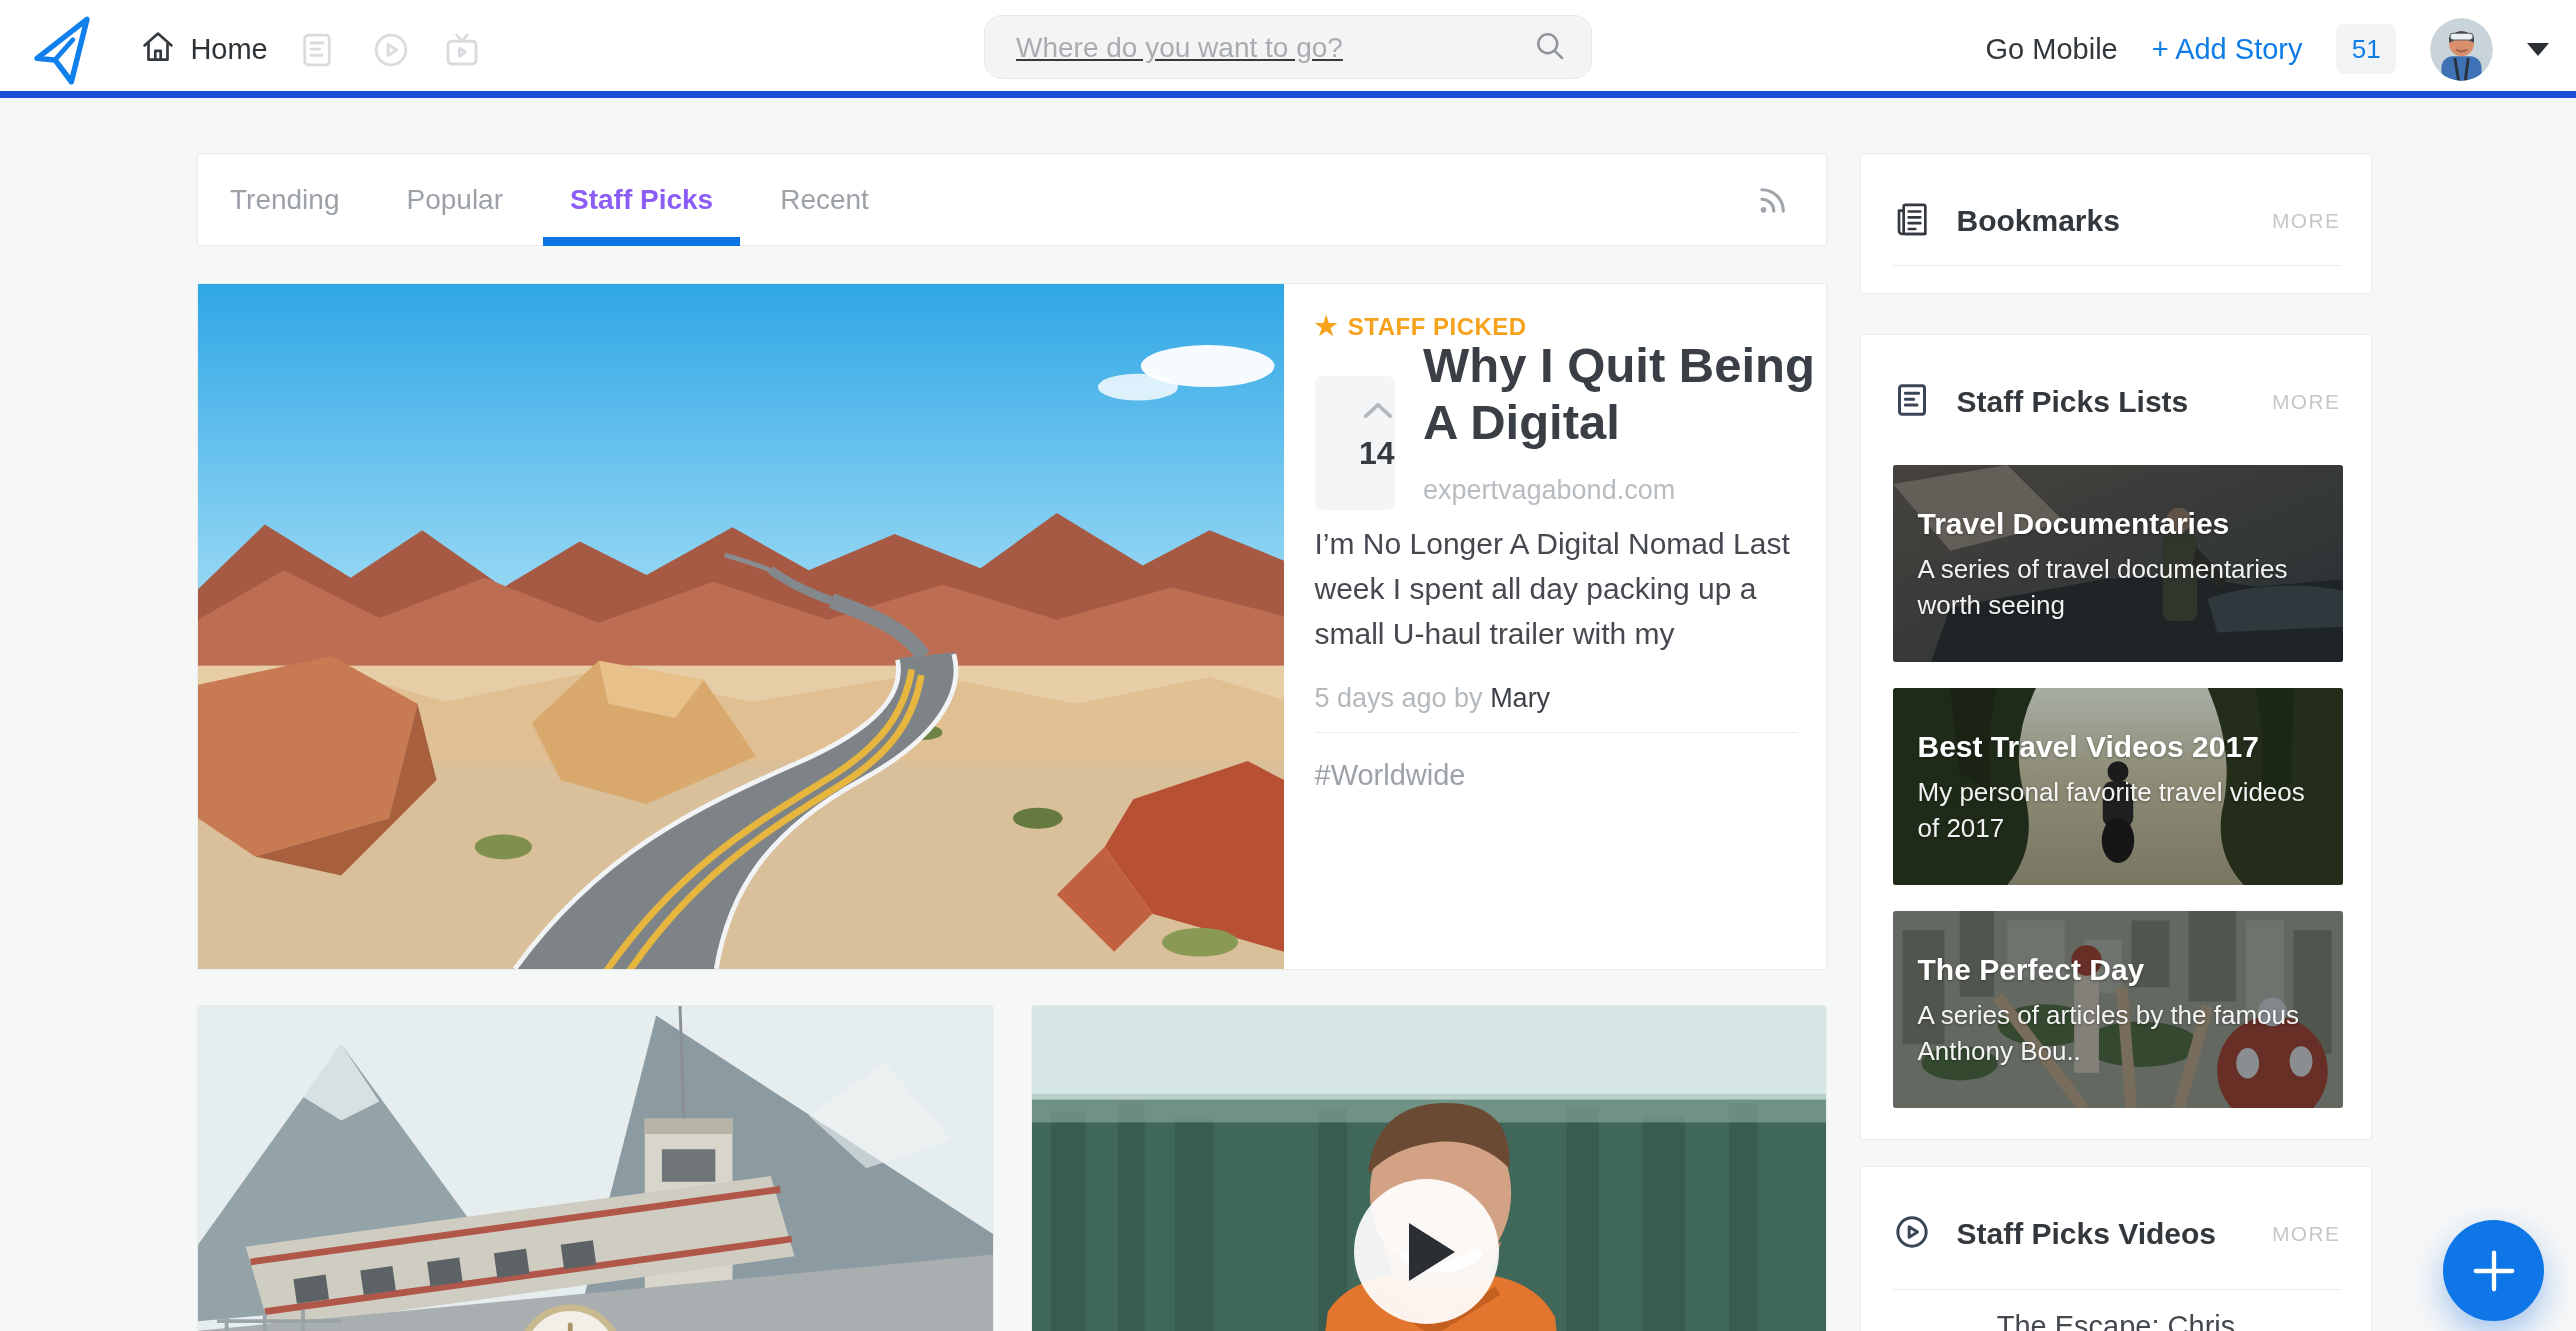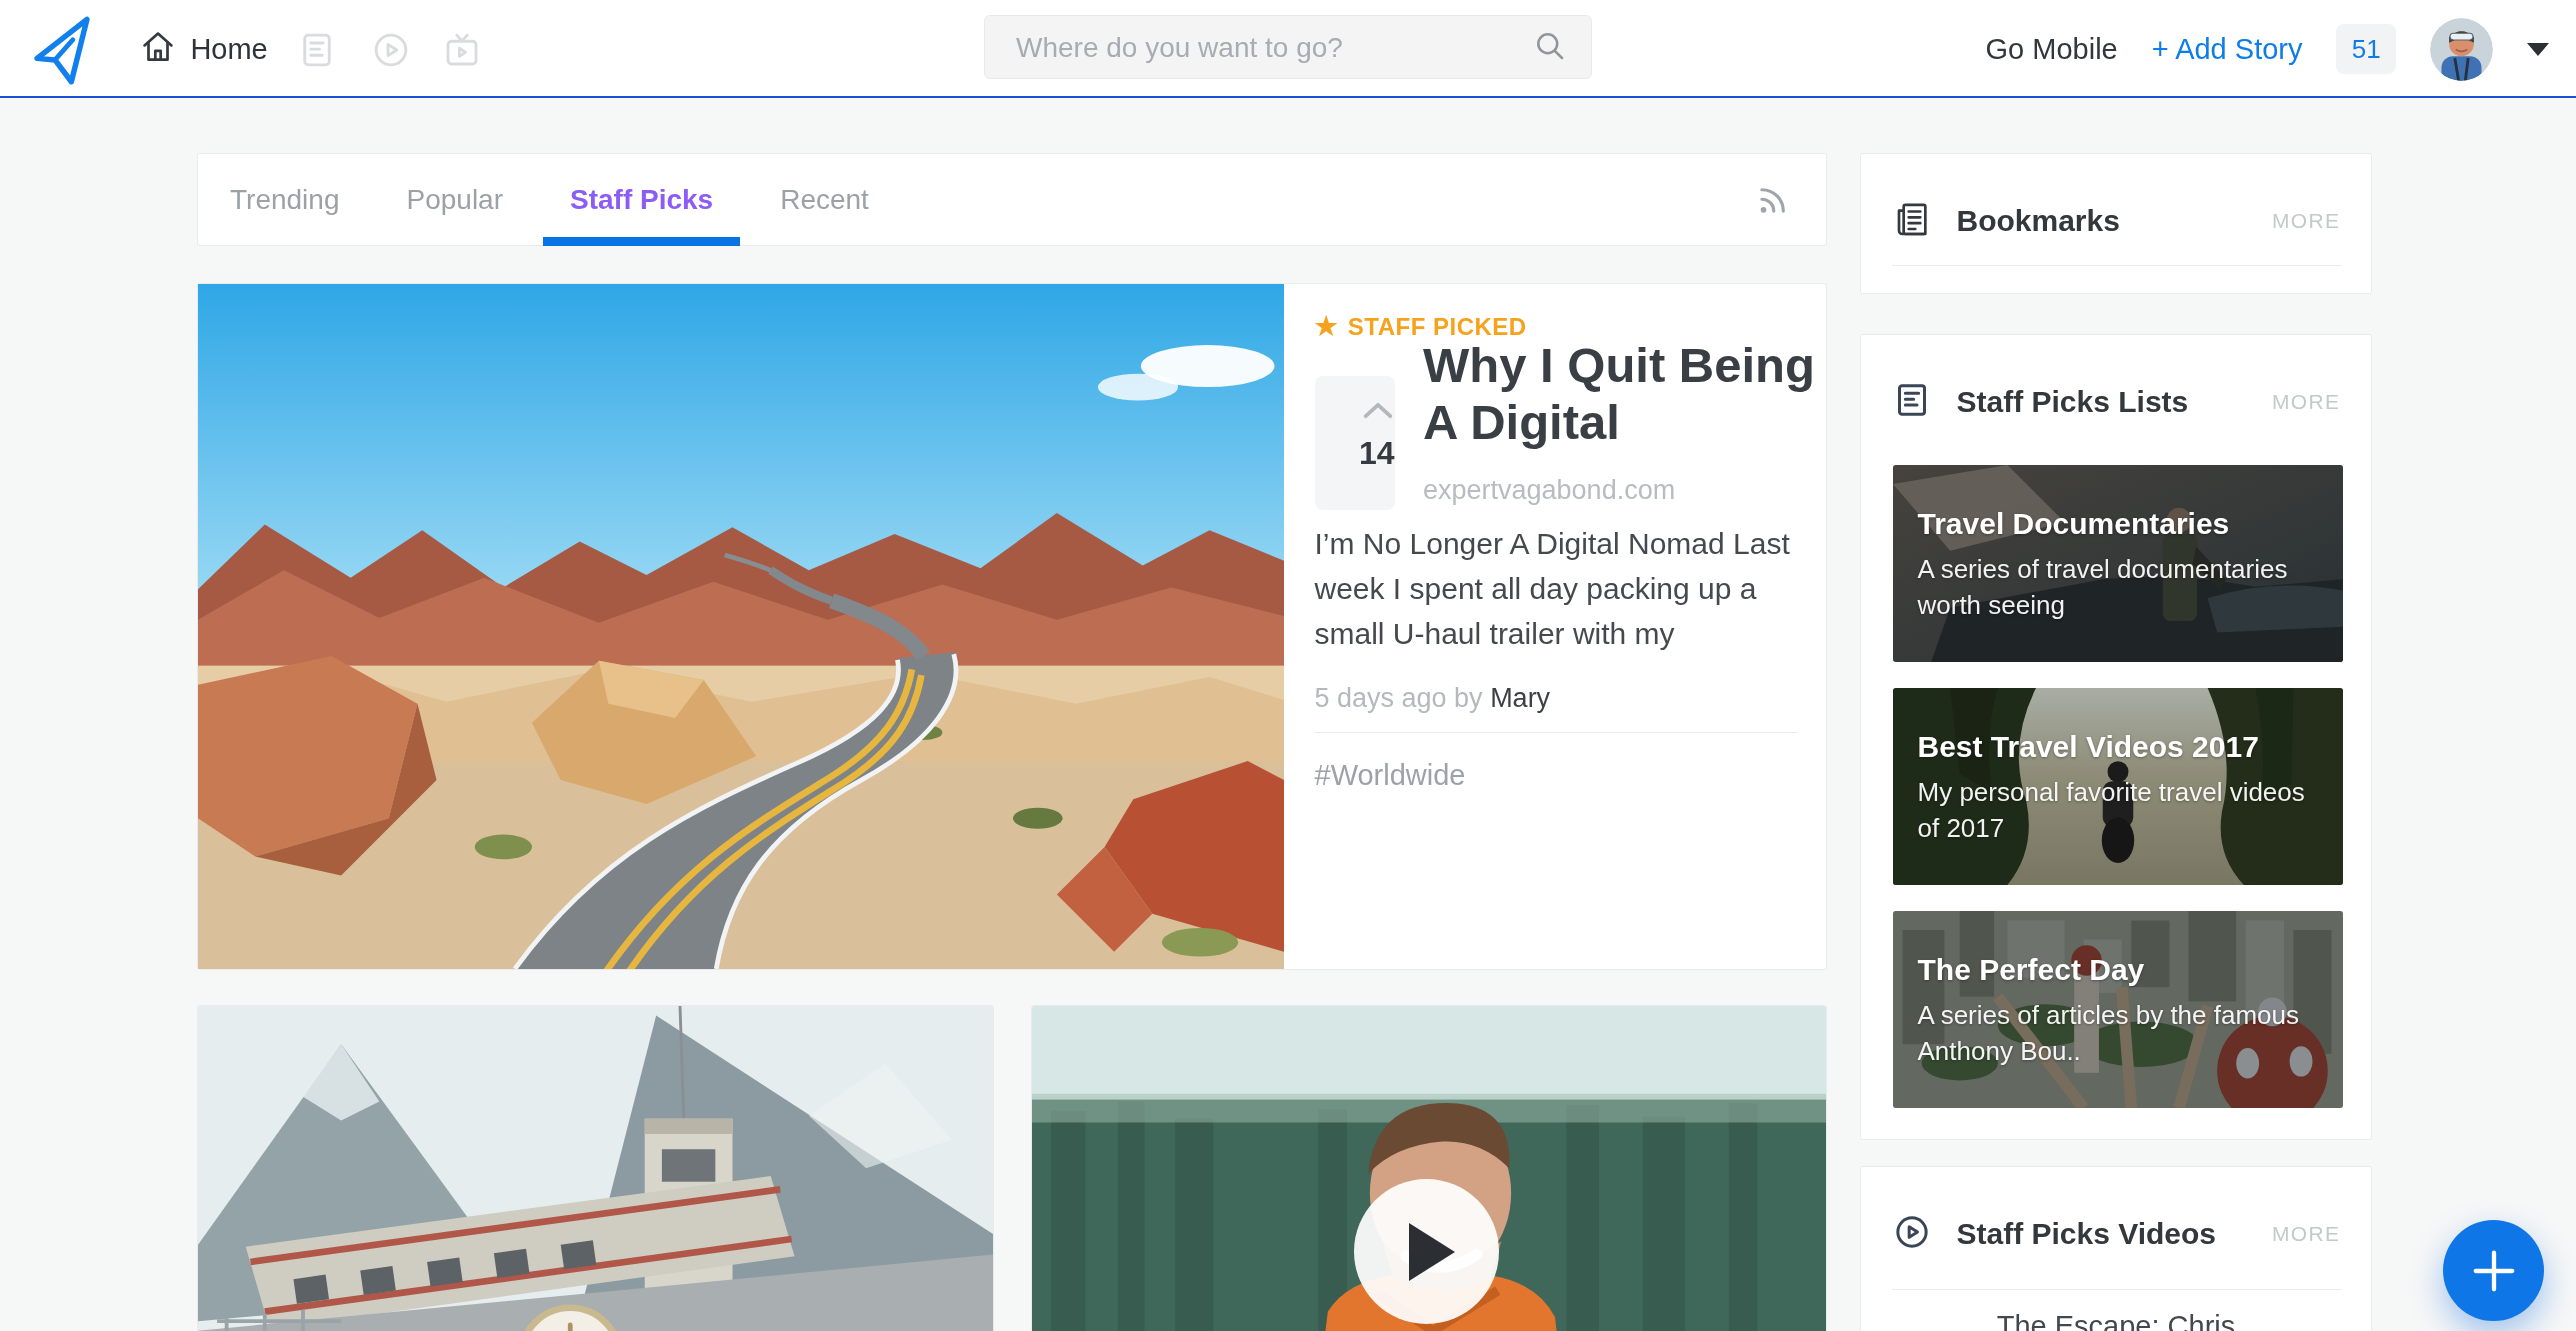--- a/index.html
+++ b/index.html
@@ -2,27 +2,27 @@
 <html><head>
 <meta charset="utf-8">
 <style>
   html,body{margin:0;padding:0;background:#f6f7f7;}
   *{box-sizing:border-box;}
   .viewport{
     position:relative;width:2576px;height:1332px;overflow:hidden;
     background:#f6f7f7;font-family:"Liberation Sans",sans-serif;color:#33383d;
   }
   
-  .header{position:absolute;left:0;top:0;width:2576px;height:98px;background:#fff;border-bottom:2px solid #1d4ed8;}
+  .header{position:absolute;left:0;top:0;width:2576px;height:98px;background:#fff;border-bottom:7px solid #1d4ed8;}
   .logo{position:absolute;left:23px;top:9.5px;width:78px;height:78px;cursor:pointer;}
   .home-group{position:absolute;left:139px;top:0;height:98px;display:flex;align-items:center;gap:13.4px;cursor:pointer;}
   .home-label{font-size:29px;font-weight:500;color:#2e3338;}
   .hdr-icon{position:absolute;top:29px;width:42px;height:42px;cursor:pointer;}
   .search{position:absolute;left:50%;transform:translateX(-50%);top:15.3px;width:608px;height:64px;
-    background:#f4f4f5;border:1px solid #e8e9ea;border-radius:6px;display:flex;align-items:center;padding:1px 23px 0 29px;}
+    background:#f4f4f5;border:1px solid #e8e9ea;border-radius:18px;display:flex;align-items:center;padding:1px 23px 0 29px;text-decoration:underline;}
   .search input{flex:1;border:none;background:transparent;outline:none;font-size:28px;color:#4a4f55;
     font-family:"Liberation Sans",sans-serif;}
   .search input::placeholder{color:#a8acb1;}
   .hdr-right{position:absolute;right:27px;top:0;height:98px;display:flex;align-items:center;gap:34px;}
   .go-mobile{font-size:29px;color:#32373c;cursor:pointer;}
   .add-story{font-size:29px;color:#0f7de8;cursor:pointer;}
   .notif-badge{background:#f2f3f4;border-radius:7.6px;padding:9.5px 15.3px;font-size:26px;color:#0f7de8;cursor:pointer;}
   .avatar{width:63px;height:63px;border-radius:50%;overflow:hidden;cursor:pointer;}
   .caret{width:0;height:0;border-left:11.4px solid transparent;border-right:11.4px solid transparent;border-top:13.4px solid #2c3034;cursor:pointer;}
   

